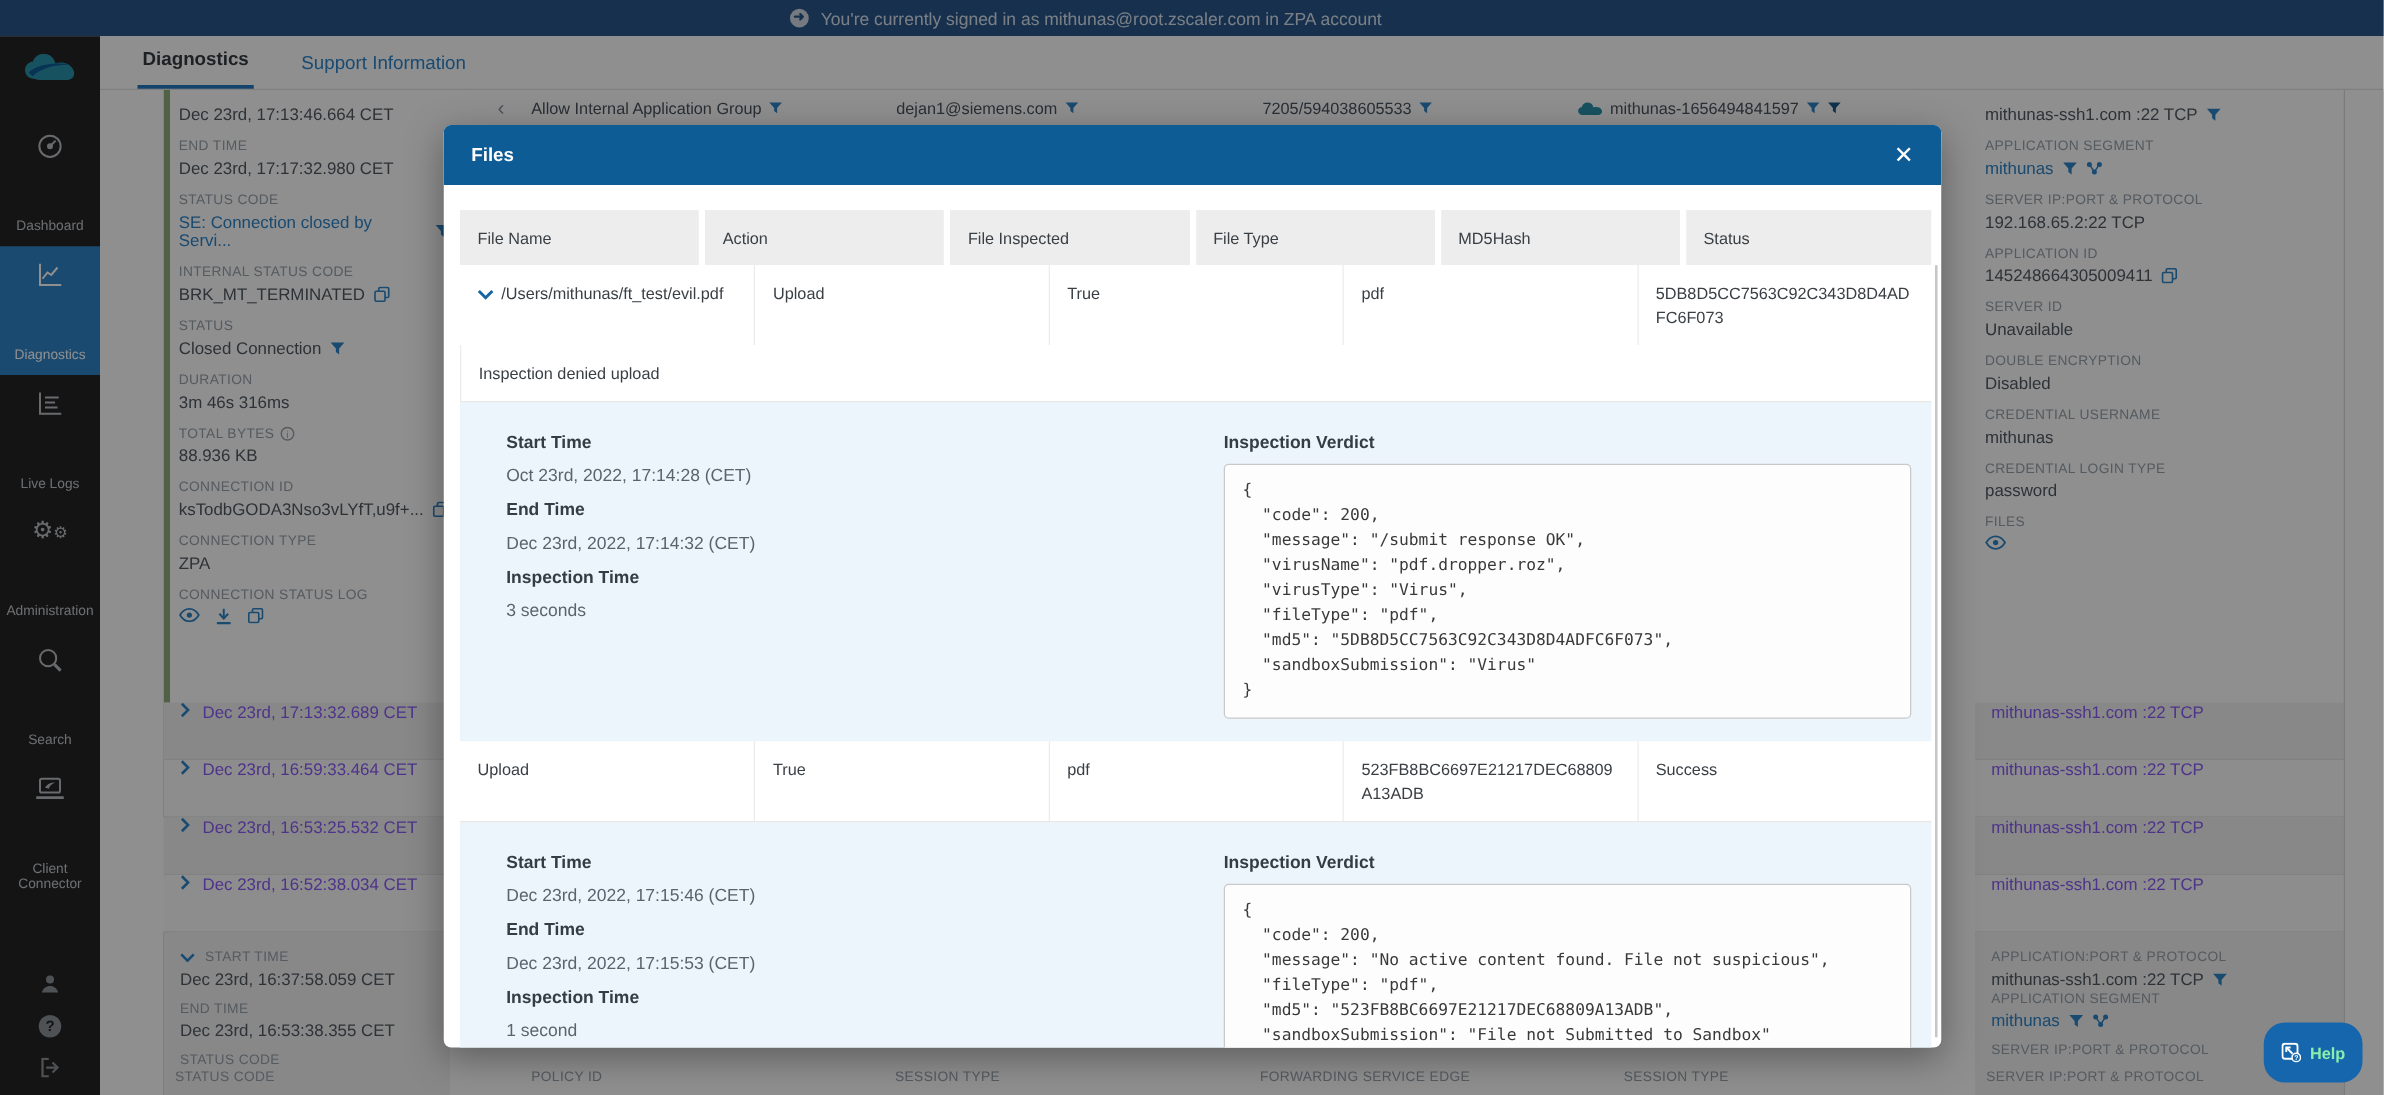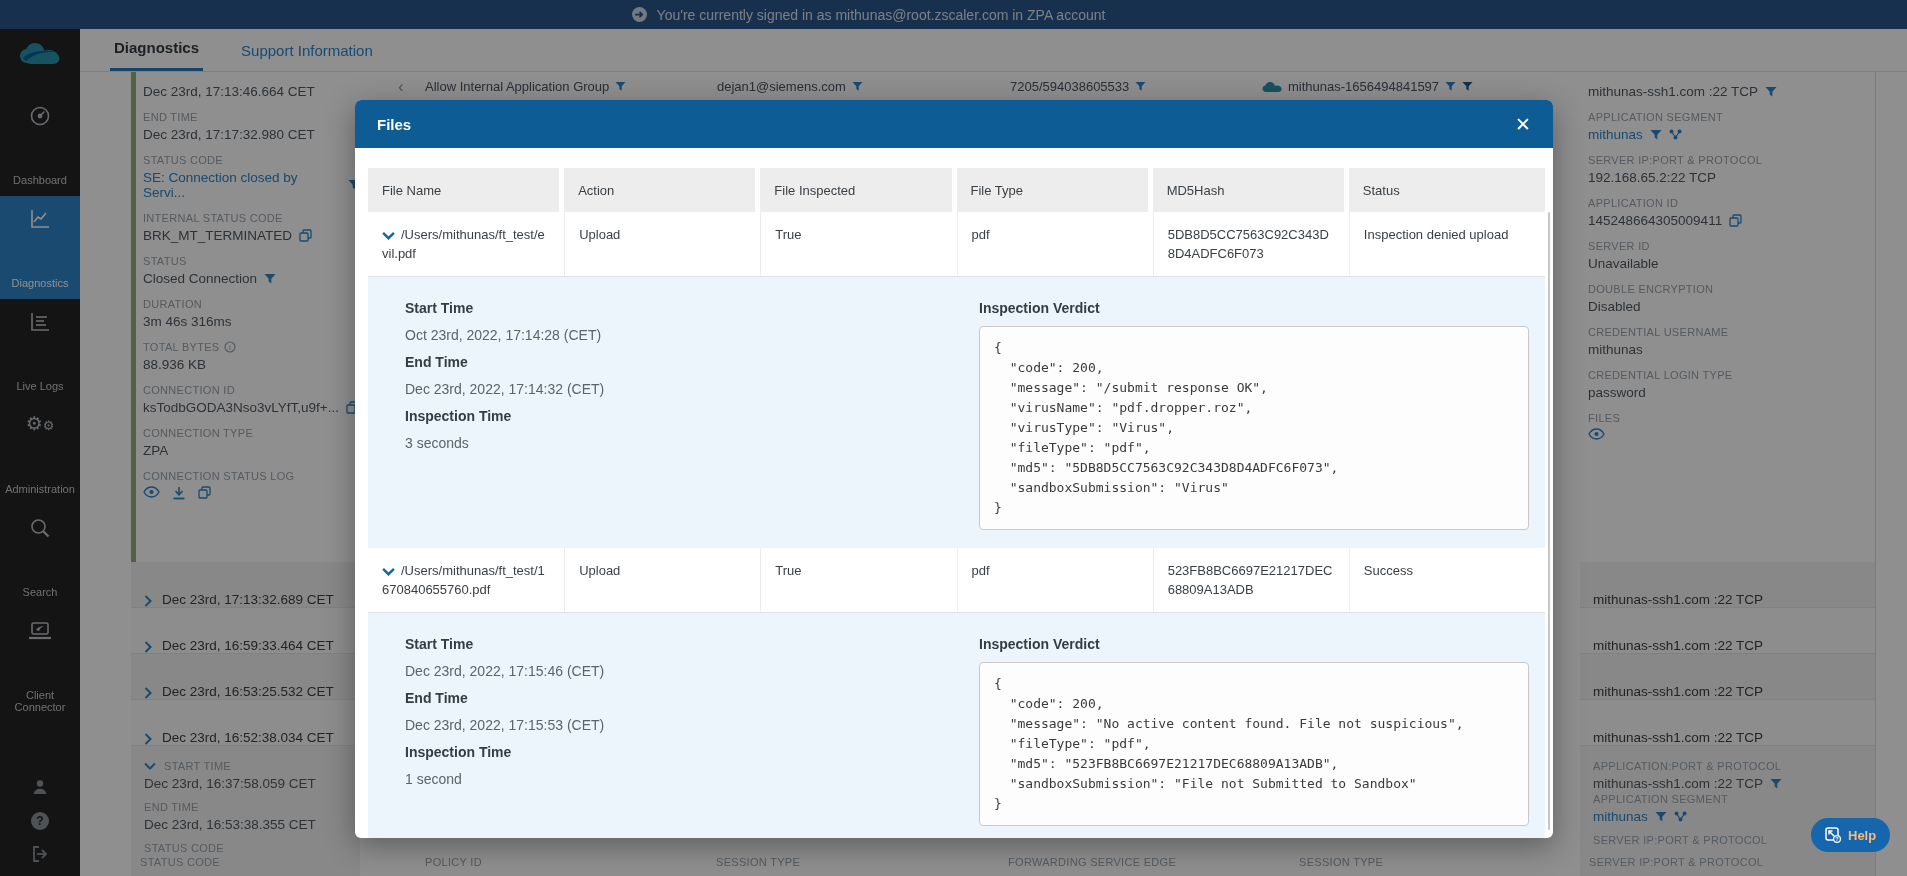--- a/index.html
+++ b/index.html
@@ -42,21 +42,21 @@
   .value { font-size:13.5px; color:#525a62; display:flex; align-items:center; gap:7px; }
   .value.link { color:#2e84c8; }
   .field { margin-bottom:12px; }
 
   .lp-fields { position:absolute; left:51px; top:43px; width:229px; height:490px; padding:12px 0 0 12px; overflow:hidden; }
   .rp-fields { position:absolute; left:1500px; top:43px; width:295px; height:490px; padding:12px 0 0 8px; overflow:hidden; }
   .icon-row { display:flex; gap:12px; margin-top:4px; }
 
   .lp-rows { position:absolute; left:51px; top:533px; width:229px; }
   .rp-rows { position:absolute; left:1500px; top:533px; width:295px; }
-  .log-row { height:46px; display:flex; align-items:flex-end; gap:10px; padding-left:13px; font-size:13.5px; color:#404040; border-bottom:1px solid #e6e6e6; cursor:pointer; }
+  .log-row { height:46px; display:flex; align-items:flex-start; gap:10px; padding-left:13px; font-size:13.5px; color:#8b5cf6; border-bottom:1px solid #e6e6e6; cursor:pointer; }
   .log-row.odd { background:#f3f3f3; }
   .log-row.even { background:#fbfbfb; }
   .expanded-block { background:#f3f3f3; padding:14px 0 0 13px; height:200px; }
   .expanded-block .exp-head { display:flex; align-items:center; gap:8px; margin-bottom:4px; }
 
   .stripe { position:absolute; width:5px; }
 
   .bottom-label { position:absolute; top:827px; font-size:11px; color:#99a2ab; letter-spacing:.3px; white-space:nowrap; }
   .v-divider { position:absolute; left:1795px; top:43px; bottom:0; width:1px; background:#dcdcdc; }
 
@@ -66,34 +66,34 @@
   
   .modal { position:absolute; left:355px; top:100px; width:1198px; height:738px; background:#fff; border-radius:6px; overflow:hidden; z-index:20; box-shadow:0 8px 30px rgba(0,0,0,.35); }
   .modal-header { height:48px; background:#0d5c96; display:flex; align-items:center; justify-content:space-between; padding:0 22px; }
   .modal-title { color:#fff; font-size:15px; font-weight:bold; }
   .modal-close { color:#fff; font-size:19px; cursor:pointer; line-height:1; }
   .modal-body { position:relative; padding:20px 8px 0 13px; height:690px; }
   .ftable { width:1177px; }
   .thead { display:grid; grid-template-columns:repeat(6,1fr); }
   .th { background:#ededed; height:44px; display:flex; align-items:center; padding:0 14px; font-size:13px; color:#3a3f44; border-right:5px solid #fff; }
   .th:last-child { border-right:none; }
-  .trow { display:grid; grid-template-columns:repeat(6,1fr); border-bottom:1px solid #e0e0e0; }
+  .trow { display:grid; grid-template-columns:repeat(5,1fr); border-bottom:1px solid #e0e0e0; }
   .td { padding:13px 14px; font-size:13px; color:#3a3f44; line-height:19px; border-left:1px solid #ececec; word-break:break-all; }
   .td:first-child { border-left:none; }
   .td .chev-dn { margin-right:6px; vertical-align:-1px; }
   .detail-section { width:1177px; background:#ecf5fb; display:flex; padding:18px 16px 18px 0; }
   .ds-left { width:611px; padding-left:37px; }
   .kv-label { font-size:14px; line-height:27px; color:#333d46; font-weight:bold; }
   .kv-value { font-size:14px; line-height:27px; color:#5a646e; }
   .ds-right { flex:1; }
   .code-box { margin-top:4px; background:#fdfdfd; border:1px solid #c9c9c9; border-radius:4px; padding:11px 14px; font-family:"DejaVu Sans Mono", monospace; font-size:13px; line-height:20px; color:#3a3a3a; white-space:pre; overflow:hidden; }
   .modal-scrollbar { position:absolute; right:3px; top:64px; bottom:8px; width:2px; background:#c6c6c6; border-radius:2px; }
 
   
-  .help-btn { position:absolute; left:1811px; top:818px; height:34px; padding:0 14px; background:#1566ad; border:none; border-radius:17px; color:#fdba74; font-size:13px; font-weight:bold; display:flex; align-items:center; gap:7px; z-index:30; cursor:pointer; font-family:"Liberation Sans", sans-serif;justify-content:space-between; }
+  .help-btn { position:absolute; left:1811px; top:818px; height:48px; padding:0 14px; background:#1566ad; border:none; border-radius:17px; color:#86efac; font-size:13px; font-weight:bold; display:flex; align-items:center; gap:7px; z-index:30; cursor:pointer; font-family:"Liberation Sans", sans-serif;justify-content:space-between; }
 
   .icon { display:inline-block; vertical-align:middle; flex:none; }
 </style>
 </head>
 <body>
 
 <div class="screen">
 
   <div class="topbar">
     <span class="info-badge icon">➜</span>
@@ -510,25 +510,20 @@
   "virusName": "pdf.dropper.roz",
   "virusType": "Virus",
   "fileType": "pdf",
   "md5": "5DB8D5CC7563C92C343D8D4ADFC6F073",
   "sandboxSubmission": "Virus"
 }</pre>
           </div>
         </div>
 
         <div class="trow">
-          <div class="td">
-            <svg class="icon chev-dn" width="13" height="9" viewBox="0 0 12 8">
-                <polyline points="1,1.5 6,6.5 11,1.5" fill="none" stroke="#1565a0" stroke-width="2.2"></polyline>
-              </svg><span>/Users/mithunas/ft_test/1670840655760.pdf</span>
-          </div>
           <div class="td">Upload</div>
           <div class="td">True</div>
           <div class="td">pdf</div>
           <div class="td">523FB8BC6697E21217DEC68809A13ADB</div>
           <div class="td">Success</div>
         </div>
 
         <div class="detail-section">
           <div class="ds-left">
             <div class="kv-label">Start Time</div>

